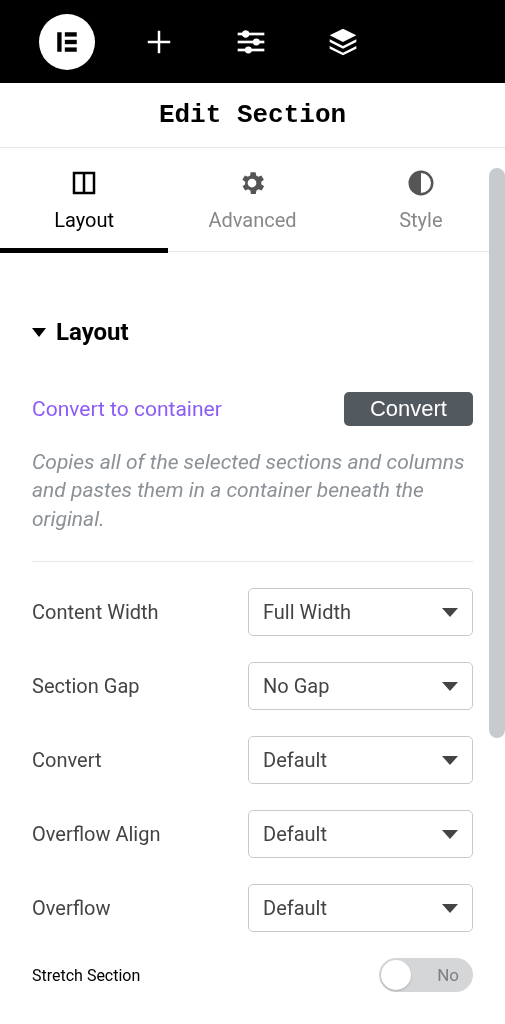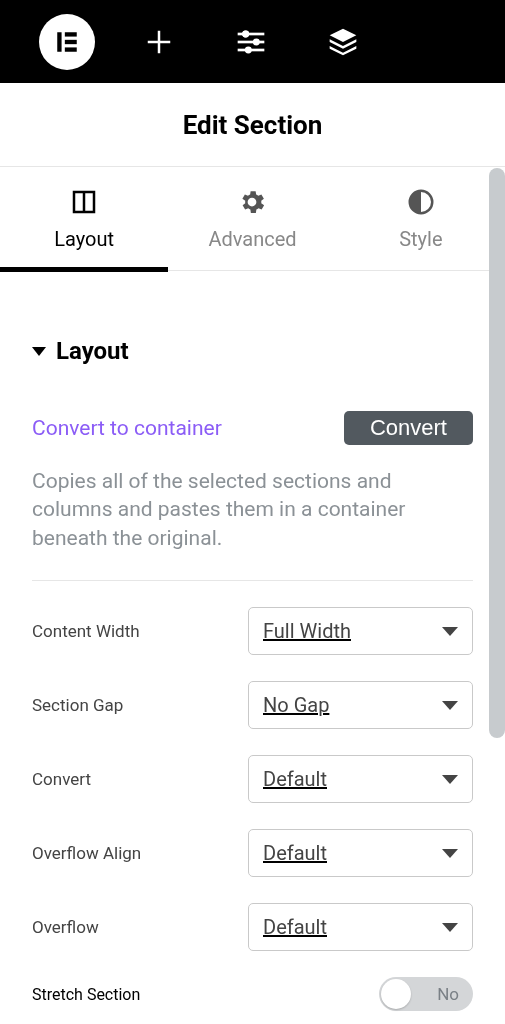--- a/index.html
+++ b/index.html
@@ -34,28 +34,29 @@
   .topbar-icon {
     width: 62px; height: 62px;
     display: flex; align-items: center; justify-content: center;
     margin-left: 30px;
     cursor: pointer;
   }
   .topbar-icon svg { fill: #fff; }
 
   
   .header-title {
-    height: 84px;
+    height: 65px;
     display: flex;
     align-items: center;
     justify-content: center;
     border-bottom: 1px solid #e6e6e6;
     font-size: 26px;
     font-weight: 700;
     color: #000;
+    font-family: Liberation Mono, monospace;
   }
 
   
   .tabs {
     display: flex;
     height: 104px;
     border-bottom: 1px solid #e6e6e6;
   }
   .tab {
     flex: 1;
@@ -119,51 +120,51 @@
     background: #52595f;
     color: #fff;
     border: none;
     border-radius: 5px;
     padding: 4px 26px;
     font-size: 22px;
     cursor: pointer;
   }
 
   .help-text {
+    font-style: italic;
     color: #8b9196;
     font-size: 21px;
     line-height: 1.35;
     margin-bottom: 28px;
   }
 
   hr.sep {
     border: none;
     border-top: 1px solid #e6e6e6;
     margin-bottom: 26px;
   }
 
   .control-row {
     display: flex;
     align-items: center;
     justify-content: space-between;
     margin-bottom: 26px;
   }
-  .control-row .ctrl-label { font-size: 17px; color: #444; }
+  .control-row .ctrl-label { font-size: 20px; color: #444; }
   .select-box {
     width: 225px;
     height: 48px;
     border: 1px solid #c9c9c9;
     border-radius: 5px;
     display: flex;
     align-items: center;
     justify-content: space-between;
     padding: 13px 14px;
     cursor: pointer;
     background: #fff;
-    text-decoration: underline;
   }
   .select-box .val { font-size: 20px; color: #444; }
   .select-box .chev {
     width: 0; height: 0;
     border-left: 8px solid transparent;
     border-right: 8px solid transparent;
     border-top: 9px solid #444;
   }
 
   .toggle-row {

